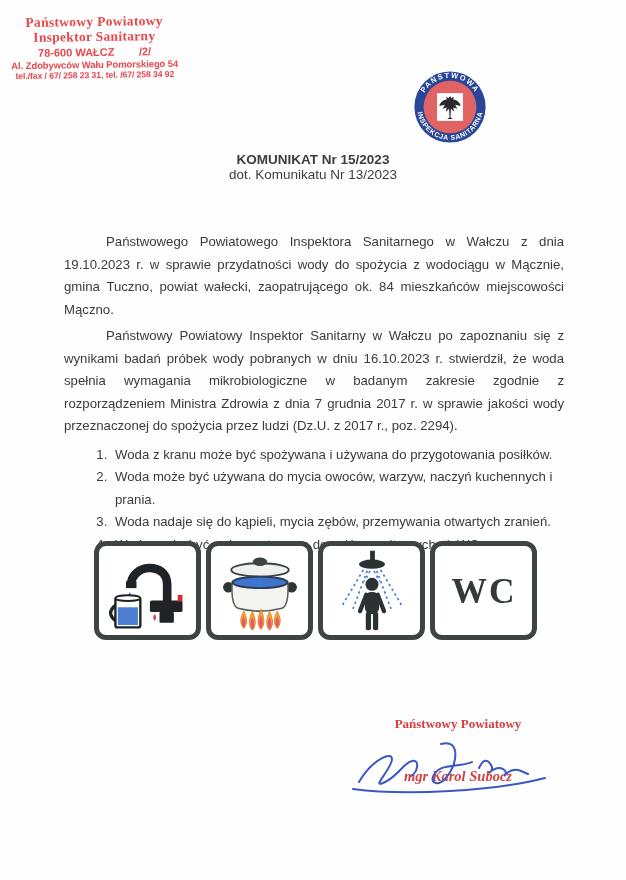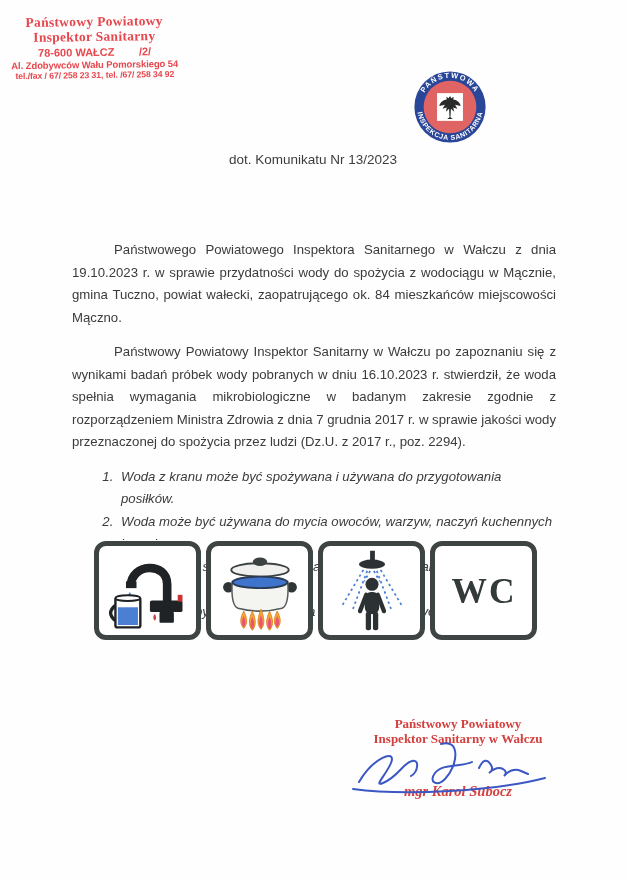--- a/index.html
+++ b/index.html
@@ -27,23 +27,23 @@
   
   .badge { position:absolute; left:413px; top:70px; width:74px; height:74px; }
 
   
   .title-block { position:absolute; left:0; top:152px; width:626px; text-align:center; color:#3d3d3d; }
   .title-1 { font-weight:bold; font-size:13.5px; }
   .title-2 { font-size:13.5px; }
 
   
   .content { position:absolute; left:60px; top:227px; width:508px; font-size:13.2px; line-height:22.5px; color:#3b3b3b; }
-  .content p { margin:12px; text-align:justify; text-indent:42px; }
+  .content p { margin:4px; text-align:justify; text-indent:42px; }
   .list-intro { margin-top:19px; }
-  ol.conditions { margin:12px; padding:0 0 0 45px;font-style:italic; }
+  ol.conditions { margin:6px; padding:0 0 0 45px; }
   ol.conditions li { padding-left:4px; }
 
   
   .icons-row { position:absolute; left:94px; top:541px; display:flex; gap:5px; }
   .icon-box {
     width:107px; height:99px; box-sizing:border-box;
     border:5px solid #3e4444; border-radius:12px; background:#fff;
     display:flex; align-items:center; justify-content:center;
   }
 
@@ -85,20 +85,21 @@
       <text font-family="Liberation Sans, sans-serif" font-size="8" font-weight="bold" fill="#ffffff" letter-spacing="1.6">
         <textPath href="#arcTop" startOffset="50%" text-anchor="middle">PAŃSTWOWA</textPath>
       </text>
       <text font-family="Liberation Sans, sans-serif" font-size="7.5" font-weight="bold" fill="#ffffff" letter-spacing="0.6">
         <textPath href="#arcBottom" startOffset="50%" text-anchor="middle">INSPEKCJA SANITARNA</textPath>
       </text>
     </svg>
   </div>
 
   <div class="title-block">
+    <div class="title-1">KOMUNIKAT Nr 15/2023</div>
     <div class="title-2">dot. Komunikatu Nr 13/2023</div>
   </div>
 
   <div class="content">
     <p>Państwowego Powiatowego Inspektora Sanitarnego w Wałczu z dnia 19.10.2023 r. w sprawie przydatności wody do spożycia z wodociągu w Mącznie, gmina Tuczno, powiat wałecki, zaopatrującego ok. 84 mieszkańców miejscowości Mączno.</p>
     <p>Państwowy Powiatowy Inspektor Sanitarny w Wałczu po zapoznaniu się z wynikami badań próbek wody pobranych w dniu 16.10.2023 r. stwierdził, że woda spełnia wymagania mikrobiologiczne w badanym zakresie zgodnie z rozporządzeniem Ministra Zdrowia z dnia 7 grudnia 2017 r. w sprawie jakości wody przeznaczonej do spożycia przez ludzi (Dz.U. z 2017 r., poz. 2294).</p>
     <ol class="conditions">
       <li>Woda z kranu może być spożywana i używana do przygotowania posiłków.</li>
       <li>Woda może być używana do mycia owoców, warzyw, naczyń kuchennych i prania.</li>
       <li>Woda nadaje się do kąpieli, mycia zębów, przemywania otwartych zranień.</li>
@@ -171,21 +172,20 @@
 
     <div class="icon-box">
       <svg width="92" height="84" viewBox="0 0 96 86">
         <text x="48" y="56" text-anchor="middle" font-family="Liberation Serif, serif" font-size="37" font-weight="bold" letter-spacing="2" fill="#333a3a">WC</text>
       </svg>
     </div>
   </div>
 
   <div class="signature">
     <div class="sig-title">Państwowy Powiatowy</div>
-    <div class="sig-title">Inspektor Sanitarny w Wałczu</div>
     <svg class="sig-scrawl" viewBox="0 0 215 58">
       <g stroke="#3b57c4" stroke-width="2" fill="none" stroke-linecap="round">
         <path d="M14 44 C28 20 52 10 46 25 C41 37 28 49 38 45 C54 38 58 25 67 23 C75 21 73 34 66 38"></path>
         <path d="M96 6 C116 0 113 28 100 41 C92 49 83 44 90 35 C98 25 118 29 127 24"></path>
         <path d="M134 30 q6 -13 12 -3 q3 5 -2 8 q8 -7 14 -4 q5 3 1 7 q8 -9 17 -5 l7 3"></path>
         <path d="M8 51 C60 58 150 53 200 40"></path>
       </g>
     </svg>
     <div class="sig-name">mgr Karol Subocz</div>
   </div>

